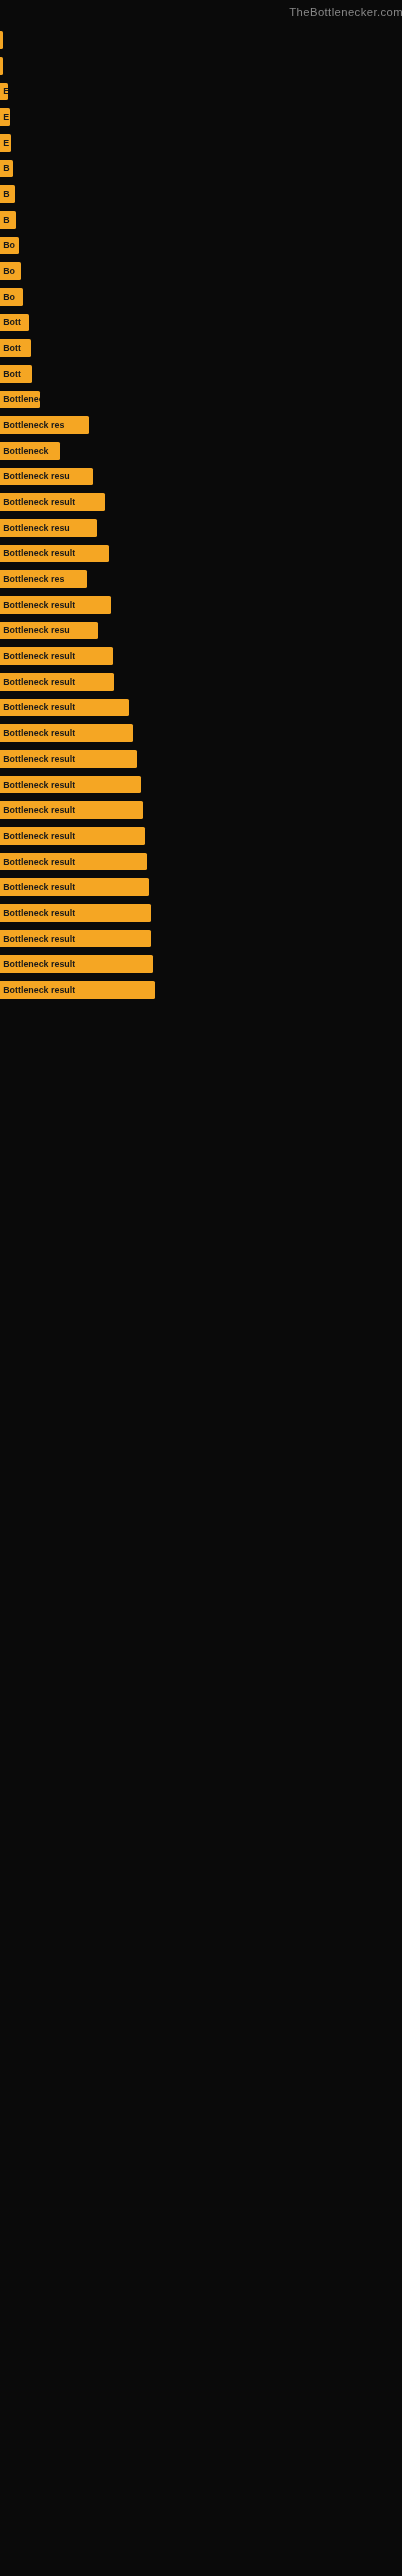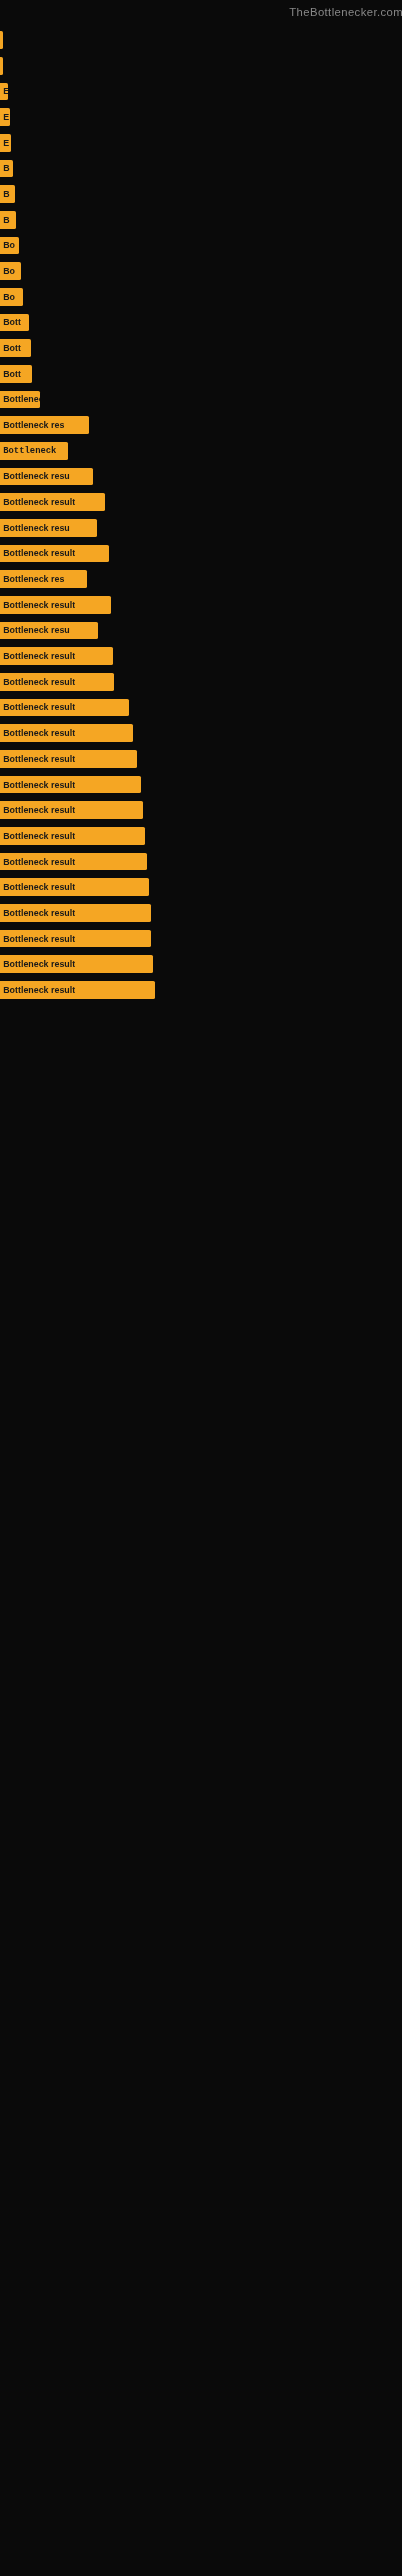--- a/index.html
+++ b/index.html
@@ -130,21 +130,21 @@
       <div class="bar" style="width: 40px;">
         <span class="bar-label">Bottlenec</span>
       </div>
     </div>
     <div class="bar-row">
       <div class="bar" style="width: 89px;">
         <span class="bar-label">Bottleneck res</span>
       </div>
     </div>
     <div class="bar-row">
-      <div class="bar" style="width: 68px; font-family: Liberation Mono, monospace;">
+      <div class="bar" style="width: 60px;">
         <span class="bar-label">Bottleneck</span>
       </div>
     </div>
     <div class="bar-row">
       <div class="bar" style="width: 93px;">
         <span class="bar-label">Bottleneck resu</span>
       </div>
     </div>
     <div class="bar-row">
       <div class="bar" style="width: 105px;">

